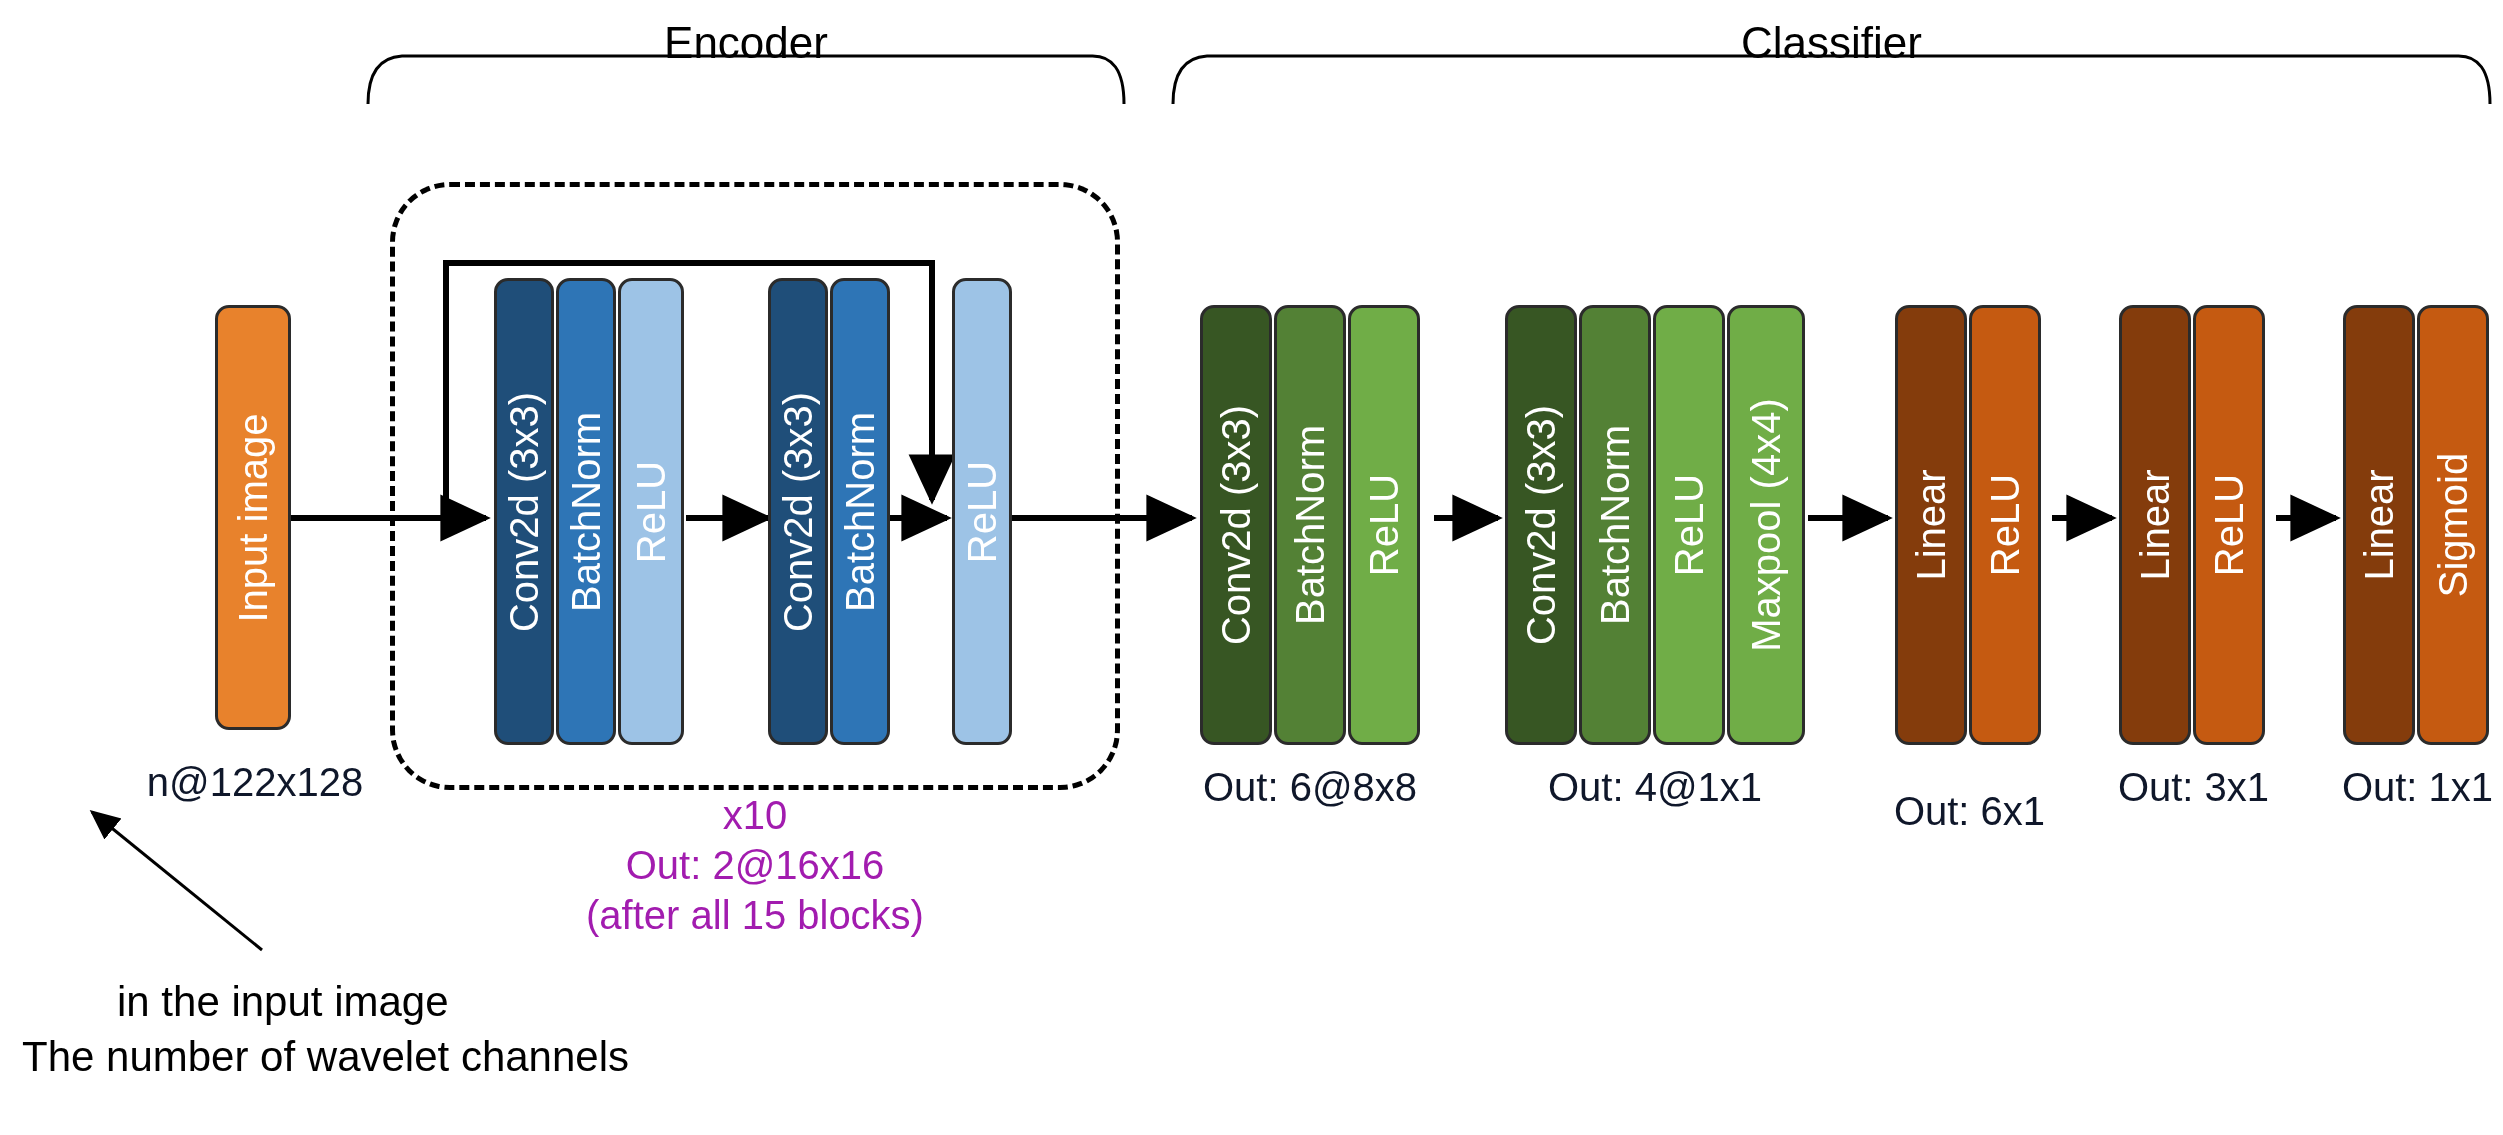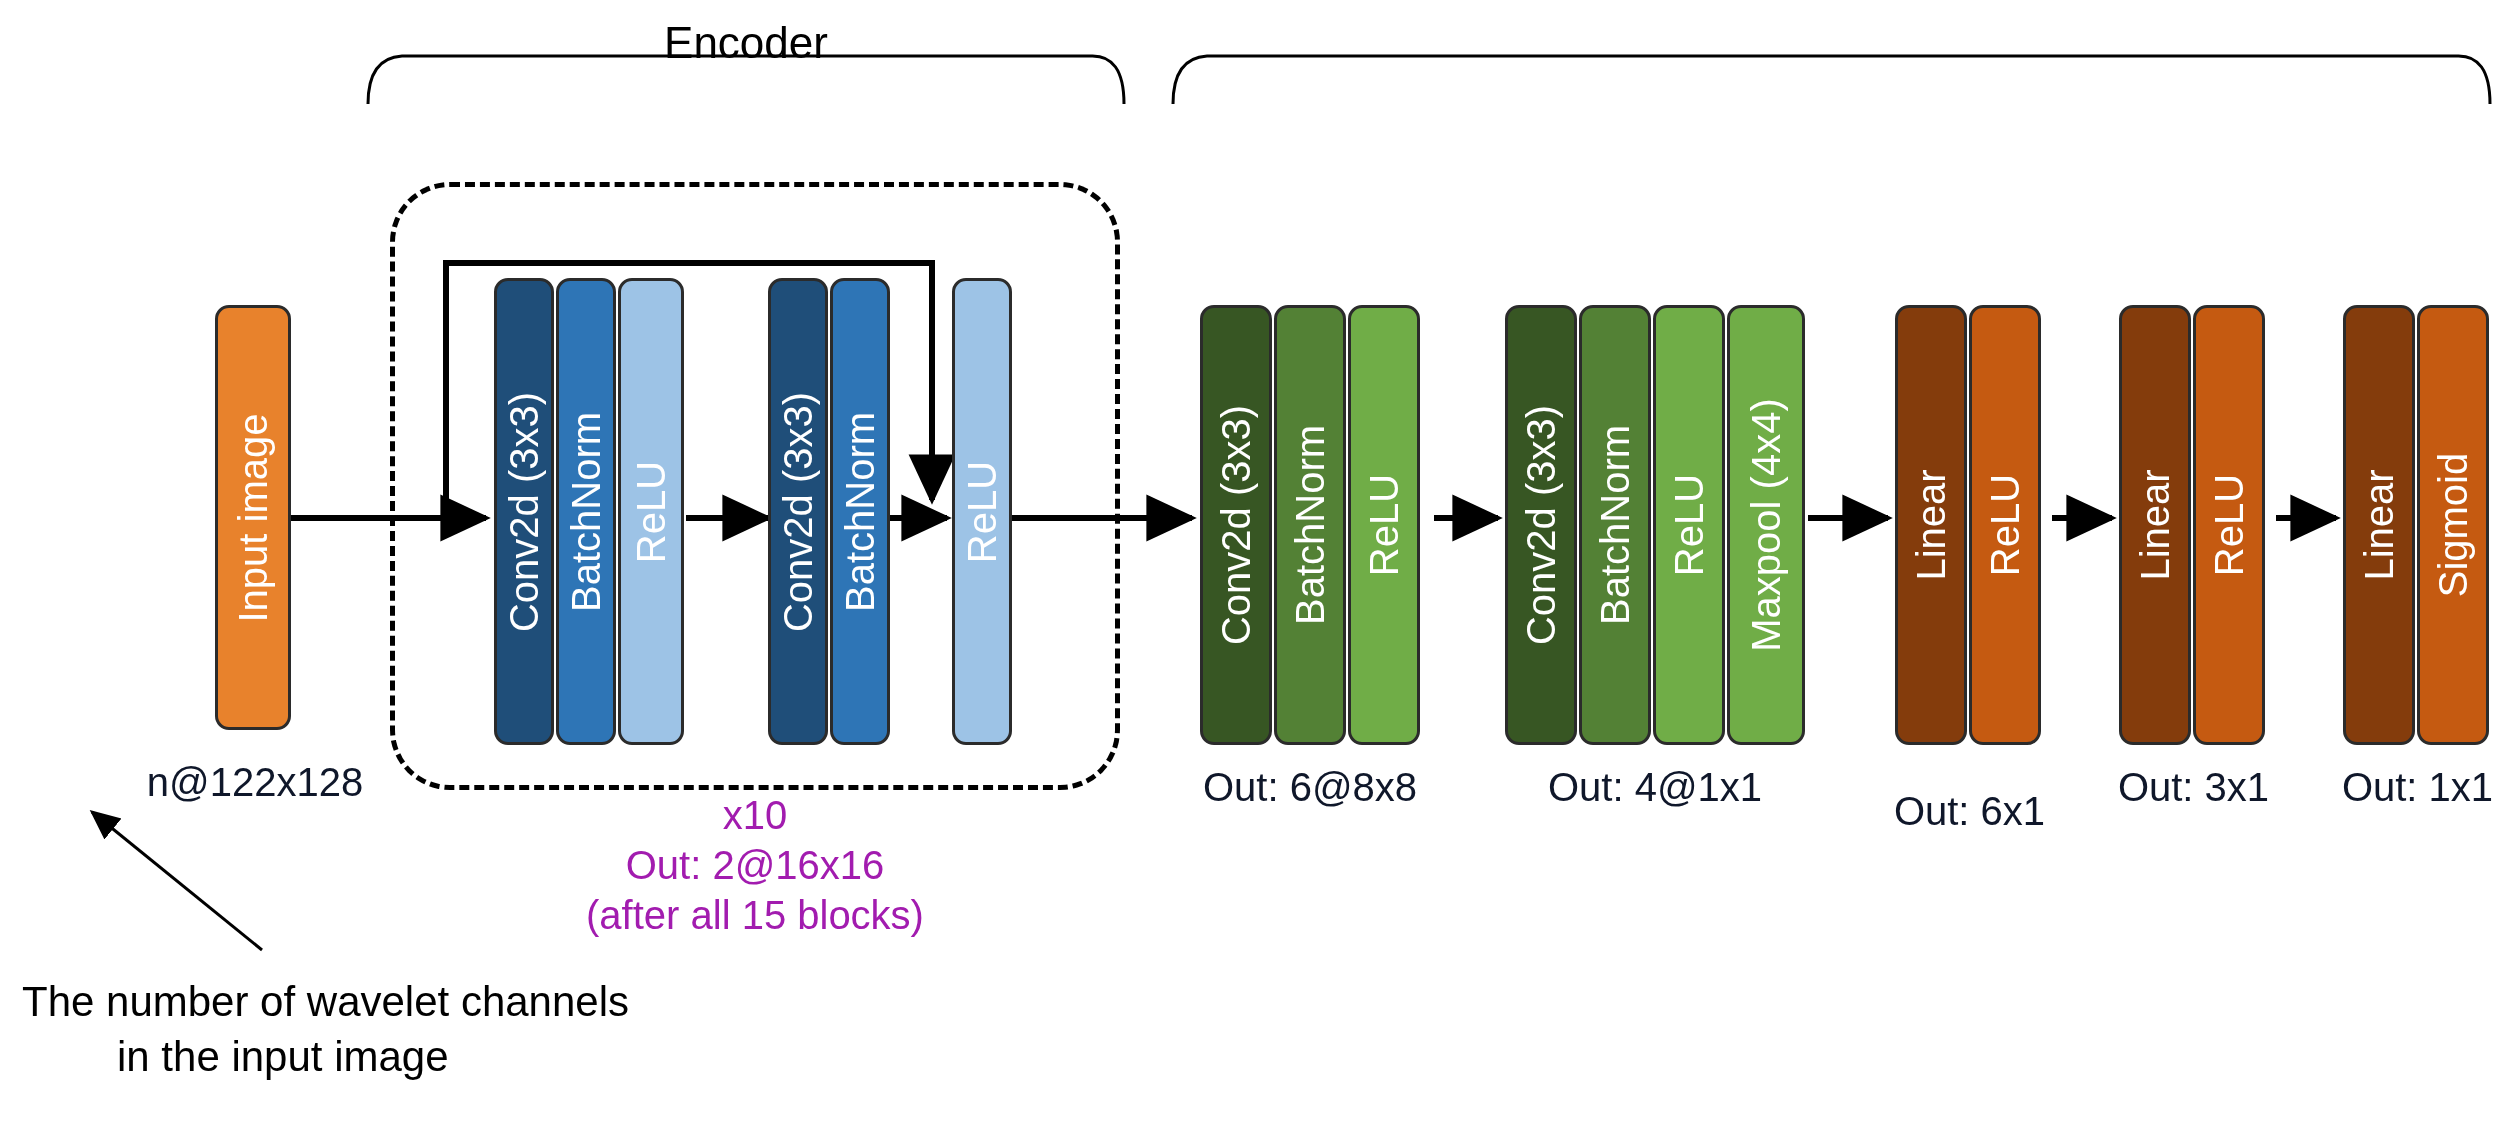--- a/index.html
+++ b/index.html
@@ -126,20 +126,21 @@
 
     <line x1="2052" y1="518" x2="2112" y2="518" stroke="#000000" stroke-width="6" marker-end="url(#arrowhead)"></line>
 
     <line x1="2276" y1="518" x2="2336" y2="518" stroke="#000000" stroke-width="6" marker-end="url(#arrowhead)"></line>
 
     <line x1="262" y1="950" x2="92" y2="812" stroke="#000000" stroke-width="3" marker-end="url(#arrowhead-thin)"></line>
   </svg>
 
   <div class="section-title" style="left:368px; top:6px; width:756px;">Encoder</div>
 
+  <div class="section-title" style="left:1173px; top:6px; width:1317px;">Classifier</div>
 
   <div class="dashed-box" style="left:390px; top:182px; width:730px; height:608px;"></div>
 
   <div class="block input" style="left:215px; top:305px; width:76px; height:425px; background:#E8822C;">
     <span class="vtext">Input image</span>
   </div>
   <div class="caption" style="left:95px; top:760px; width:320px;">n@122x128</div>
 
   <div class="block" style="left:494px; top:278px; width:60px; height:467px; background:#1F4E79;">
     <span class="vtext">Conv2d (3x3)</span>
@@ -211,17 +212,17 @@
 
   <div class="block" style="left:2343px; top:305px; width:72px; height:440px; background:#843C0C;">
     <span class="vtext">Linear</span>
   </div>
   <div class="block" style="left:2417px; top:305px; width:72px; height:440px; background:#C55A11;">
     <span class="vtext">Sigmoid</span>
   </div>
   <div class="caption" style="left:2310px; top:765px; width:215px;">Out: 1x1</div>
 
   <div class="note" style="left:22px; top:975px;">
+    <div style="padding-left:95px;">in the input image</div>
     <div>The number of wavelet channels</div>
-    <div style="padding-left:95px;">in the input image</div>
   </div>
 
 </div>
 
 </body></html>

